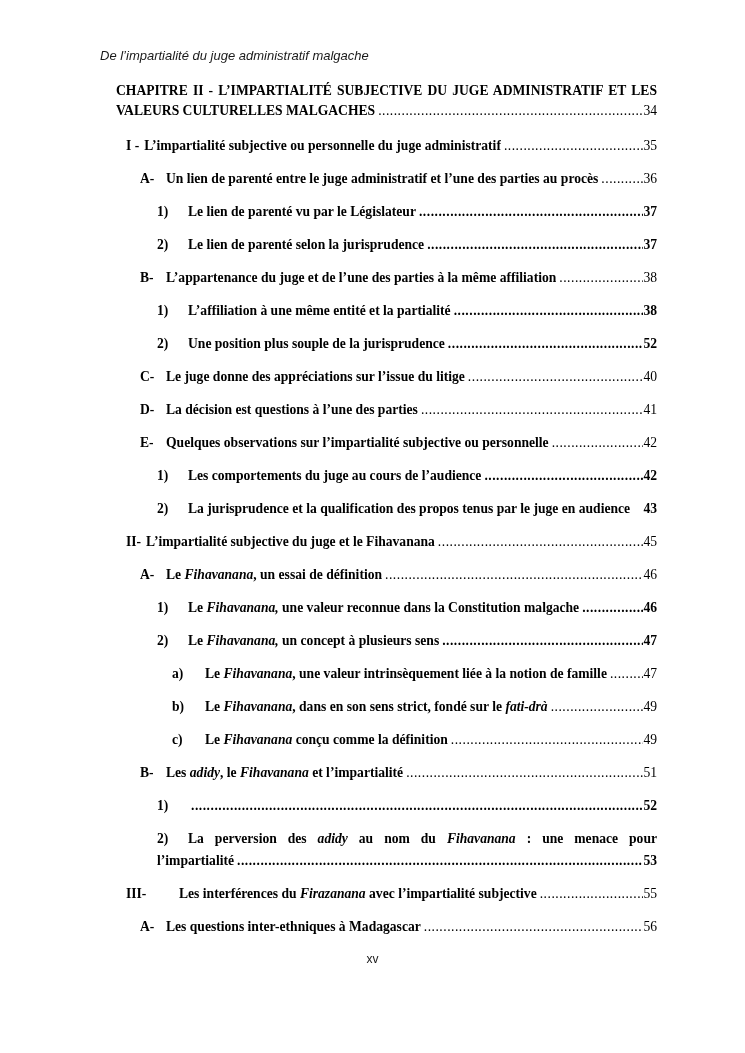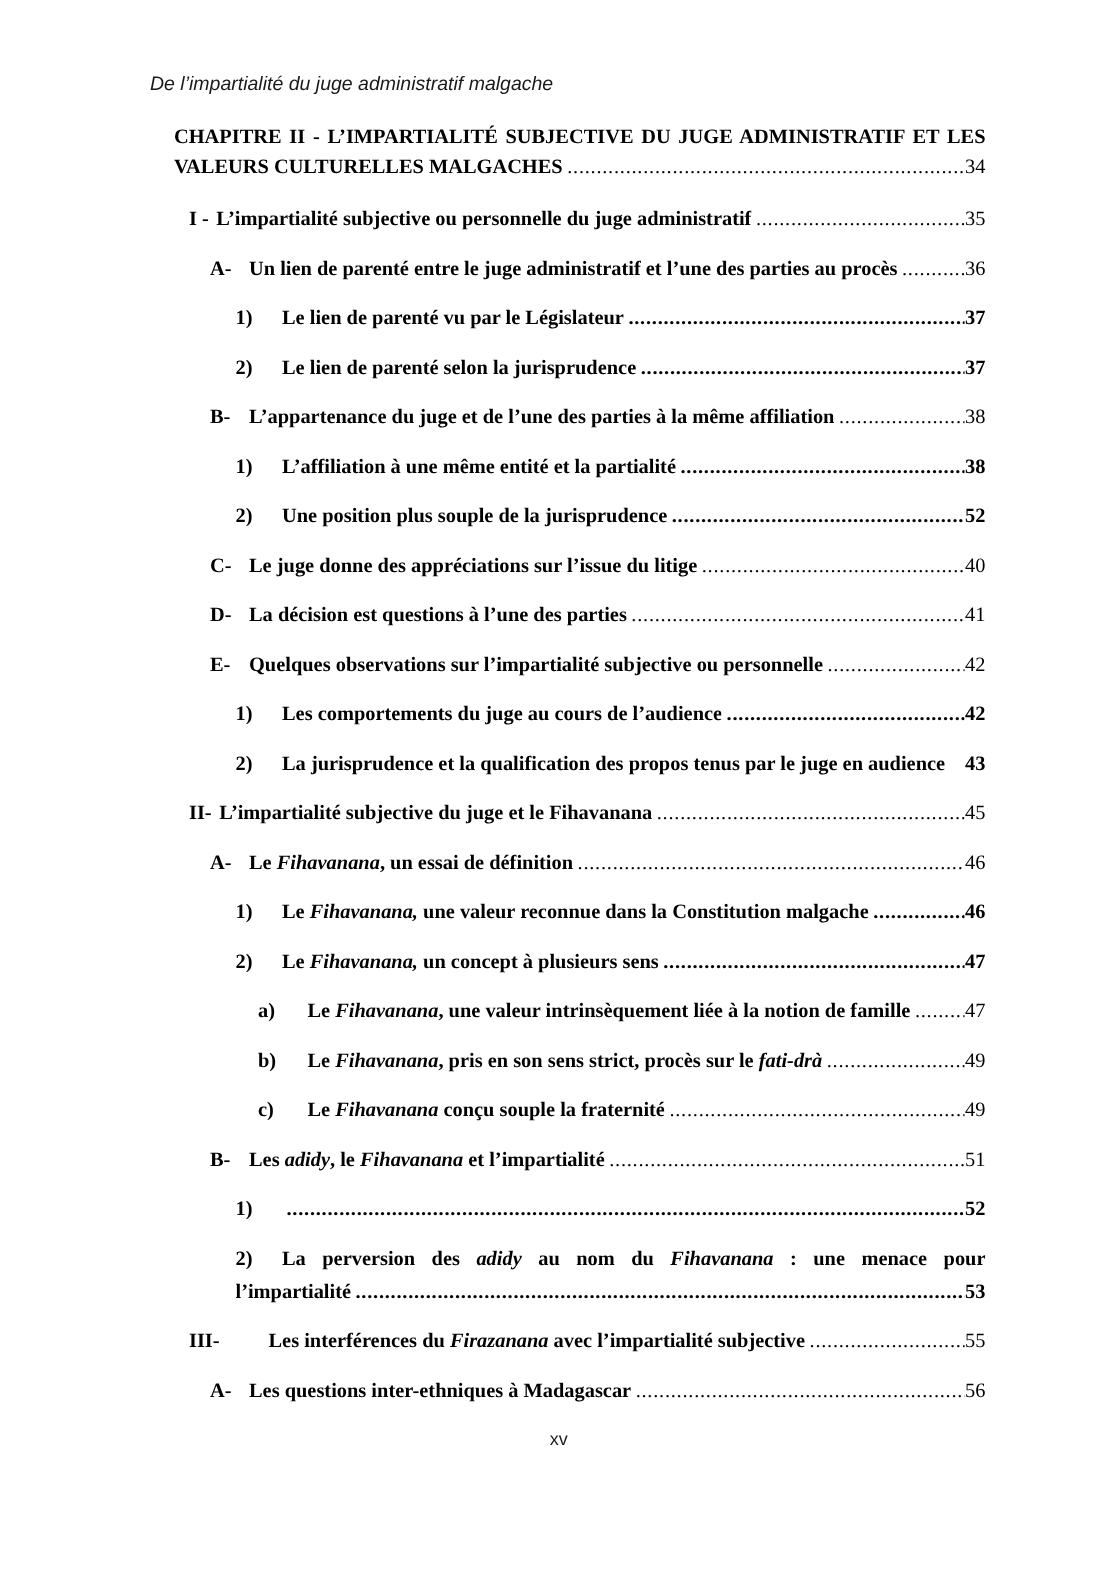--- a/index.html
+++ b/index.html
@@ -197,29 +197,29 @@
         <div class="toc-line">
           <span class="lbl">a)</span>
           <span class="txt"><span>Le </span><i>Fihavanana</i><span>, une valeur intrinsèquement liée à la notion de famille</span></span>
           <span class="dots">............................................................................................................................................................................................................................</span>
           <span class="pg">47</span>
         </div>
       </div>
       <div class="toc-entry lv-alpha">
         <div class="toc-line">
           <span class="lbl">b)</span>
-          <span class="txt"><span>Le </span><i>Fihavanana</i><span>, pris en son sens strict, procès sur le </span><i>fati-drà</i></span>
+          <span class="txt"><span>Le </span><i>Fihavanana</i><span>, dans en son sens strict, fondé sur le </span><i>fati-drà</i></span>
           <span class="dots">............................................................................................................................................................................................................................</span>
           <span class="pg">49</span>
         </div>
       </div>
       <div class="toc-entry lv-alpha">
         <div class="toc-line">
           <span class="lbl">c)</span>
-          <span class="txt"><span>Le </span><i>Fihavanana</i><span> conçu souple la fraternité</span></span>
+          <span class="txt"><span>Le </span><i>Fihavanana</i><span> conçu comme la définition</span></span>
           <span class="dots">............................................................................................................................................................................................................................</span>
           <span class="pg">49</span>
         </div>
       </div>
       <div class="toc-entry lv-letter">
         <div class="toc-line">
           <span class="lbl">B-</span>
           <span class="txt"><span>Les </span><i>adidy</i><span>, le </span><i>Fihavanana</i><span> et l’impartialité</span></span>
           <span class="dots">............................................................................................................................................................................................................................</span>
           <span class="pg">51</span>

